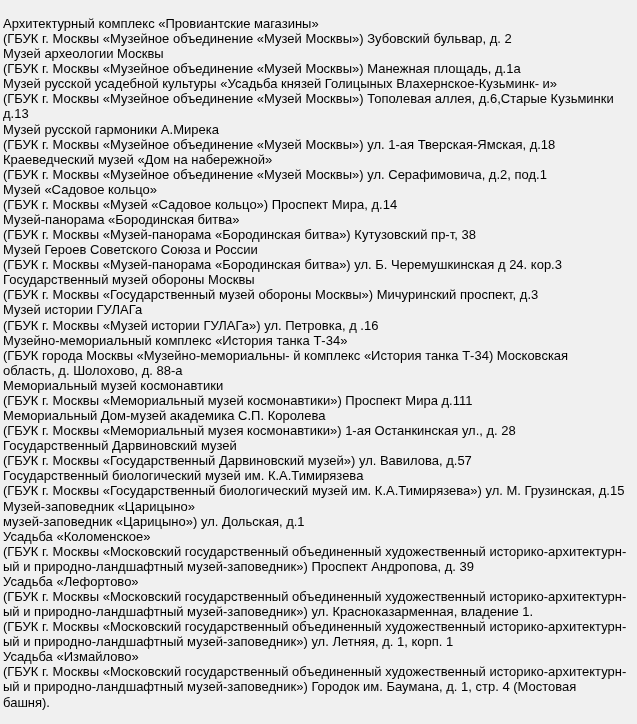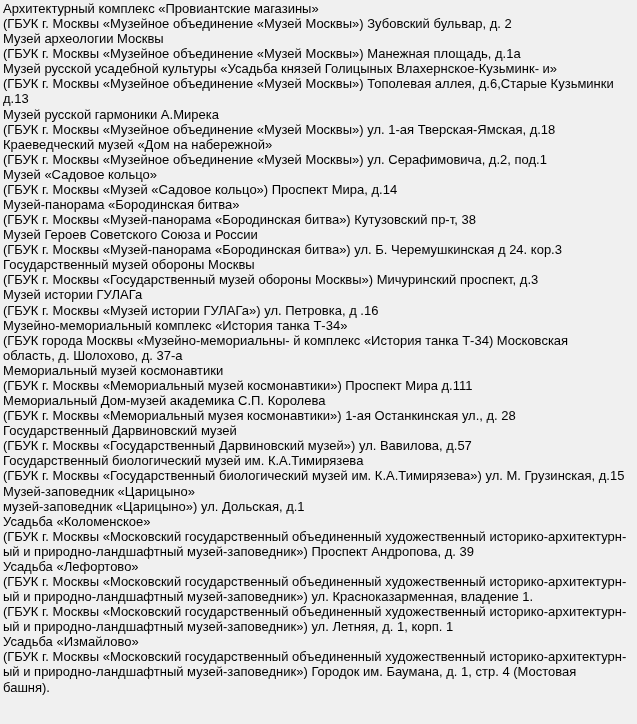--- a/index.html
+++ b/index.html
@@ -9,21 +9,21 @@
   body {
     width: 637px;
     height: 724px;
     overflow: hidden;
     font-family: "Liberation Sans", sans-serif;
   }
   .doc {
     box-sizing: border-box;
     width: 637px;
     height: 724px;
-    padding: 1px 2px 0 3px;
+    padding: 16px 2px 0 3px;
     font-size: 13px;
     line-height: 15.08px;
     font-weight: 400;
     overflow: hidden;
   }
   .line {
     white-space: pre;
     height: 15.08px;
   }
 </style>
@@ -68,21 +68,21 @@
       <div class="line">Государственный музей обороны Москвы</div>
       <div class="line">(ГБУК г. Москвы «Государственный музей обороны Москвы») Мичуринский проспект, д.3</div>
     </div>
     <div class="entry">
       <div class="line">Музей истории ГУЛАГа</div>
       <div class="line">(ГБУК г. Москвы «Музей истории ГУЛАГа») ул. Петровка, д .16</div>
     </div>
     <div class="entry">
       <div class="line">Музейно-мемориальный комплекс «История танка Т-34»</div>
       <div class="line">(ГБУК города Москвы «Музейно-мемориальны- й комплекс «История танка Т-34) Московская</div>
-      <div class="line">область, д. Шолохово, д. 37-а</div>
+      <div class="line">область, д. Шолохово, д. 88-а</div>
     </div>
     <div class="entry">
       <div class="line">Мемориальный музей космонавтики</div>
       <div class="line">(ГБУК г. Москвы «Мемориальный музей космонавтики») Проспект Мира д.111</div>
     </div>
     <div class="entry">
       <div class="line">Мемориальный Дом-музей академика С.П. Королева</div>
       <div class="line">(ГБУК г. Москвы «Мемориальный музея космонавтики») 1-ая Останкинская ул., д. 28</div>
     </div>
     <div class="entry">

